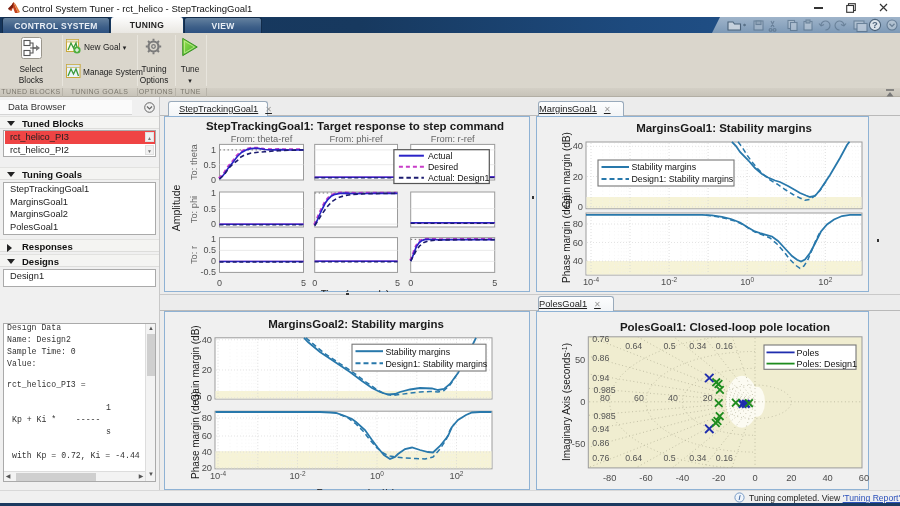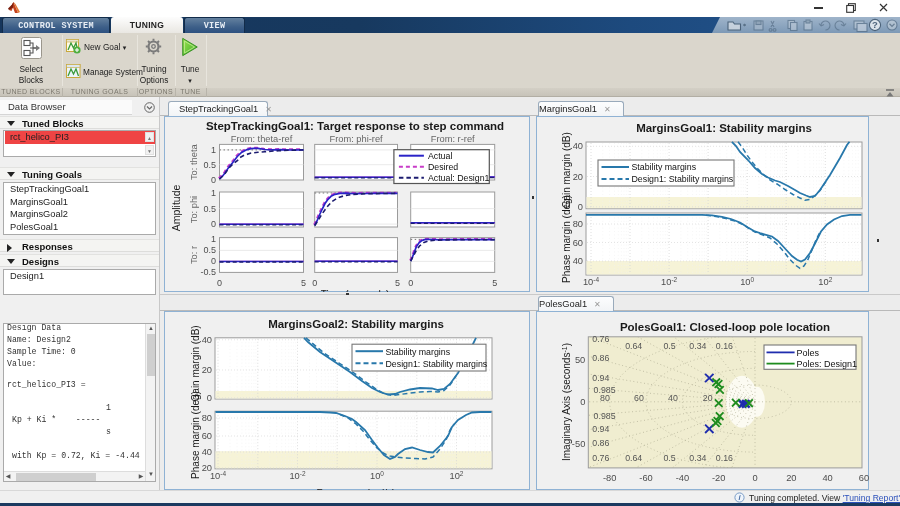--- a/index.html
+++ b/index.html
@@ -5,21 +5,21 @@
 *{margin:0;padding:0;box-sizing:border-box;}
 html,body{width:900px;height:506px;overflow:hidden;}
 body{font-family:"Liberation Sans",sans-serif;position:relative;background:#f0f0f0;}
 .abs{position:absolute;}
 
 #titlebar{left:0;top:0;width:900px;height:17px;background:#fff;font-size:9.5px;color:#111;}
 #titlebar .txt{left:22px;top:3px;}
 
 #tabbar{left:0;top:17px;width:900px;height:16px;background:linear-gradient(90deg,#16365c 0%,#17395f 40%,#1d4a7e 70%,#245590 100%);}
 .tab{top:0;height:16px;border-radius:3px 3px 0 0;font-size:8.5px;font-weight:bold;text-align:center;line-height:17px;letter-spacing:0.3px;}
-.tab.inactive{background:linear-gradient(#64819f,#3d5f88 60%,#2d5180);color:#e8eef5;border:1px solid #122c4a;border-bottom:none;font-family:Liberation Mono, monospace;}
+.tab.inactive{background:linear-gradient(#64819f,#3d5f88 60%,#2d5180);color:#e8eef5;border:1px solid #122c4a;border-bottom:none;}
 .tab.active{background:linear-gradient(#fdfdfd,#e9e7e2);color:#222;}
 
 #qa{left:712px;top:0;width:188px;height:16px;background:linear-gradient(#9fb4ca,#7d99b6);clip-path:polygon(8px 0,100% 0,100% 100%,0 100%);font-size:9px;color:#33475c;}
 
 #ribbon{left:0;top:33px;width:900px;height:55px;background:#dad6cc;}
 .rsep{top:2px;width:1px;height:51px;background:#c2beb4;border-right:1px solid #e8e5dd;}
 .rbtn-label{font-size:8.3px;color:#222;text-align:center;line-height:10.5px;}
 
 #grouplabels{left:0;top:88px;width:900px;height:9px;background:linear-gradient(#d3cfc5,#c7c3b9);border-bottom:1px solid #b2aea4;font-size:7px;color:#7c786e;}
 #grouplabels div{top:0px;text-align:center;letter-spacing:0.4px;}
@@ -32,51 +32,52 @@
 .tri.down{border-left:4px solid transparent;border-right:4px solid transparent;border-top:5px solid #222;}
 .tri.right{border-top:4px solid transparent;border-bottom:4px solid transparent;border-left:5px solid #222;}
 .sechead .t{position:absolute;left:22px;top:1px;}
 .listbox{left:3px;width:153px;background:#fff;border:1px solid #aaa;font-size:9.3px;color:#222;}
 .li{position:absolute;left:1px;width:150px;height:12.6px;line-height:12.5px;padding-left:5px;}
 .li.sel{background:#ef4444;}
 .sarrow{position:absolute;right:1px;width:9px;height:10px;font-size:5px;color:#777;text-align:center;line-height:10px;background:#f1f1f1;border:1px solid #e0e0e0;}
 
 #dock{left:160px;top:97px;width:740px;height:393px;background:#ececec;}
 .ptabrow{left:0;width:740px;height:16px;background:#ececec;border-bottom:1px solid #b9b9b9;}
-.ptab{top:1px;height:15px;background:linear-gradient(#fcfdfe,#f2f4f6);border:1px solid #9ab;border-bottom:none;border-radius:3px 3px 0 0;font-size:9.3px;color:#222;line-height:15px;}
+.ptab{top:1px;height:15px;background:linear-gradient(#fcfdfe,#f2f4f6);border:1px solid #9ab;border-bottom:none;border-radius:3px 3px 0 0;font-size:9.3px;color:#222;line-height:15px;text-decoration:underline;}
 .ptab .x{color:#999;font-size:8px;margin-left:7px;}
 .panel{background:#f0f0f0;border:1px solid #8fb2d4;}
 
 #statusbar{left:0;top:490px;width:900px;height:13px;background:#f0f0f0;border-top:1px solid #d8d8d8;font-size:8.6px;color:#222;}
 #navystrip{left:0;top:503px;width:900px;height:3px;background:#1b3a60;}
 svg text{font-family:"Liberation Sans",sans-serif;}
 </style>
 </head>
 <body>
 
 <div id="titlebar" class="abs">
   <svg class="abs" style="left:7px;top:2px" width="13" height="13" viewBox="0 0 13 13">
     <polygon points="6.5,0 11,11 8,11 6,5.5 4.5,9 2,8" fill="#c4421f"></polygon>
     <polygon points="6.5,0 6,5.5 2,8 1,6.5 4.8,2.8" fill="#7a1f0e"></polygon>
     <polygon points="6.5,0 11,11 13,10 8.5,2" fill="#e07a38"></polygon>
   </svg>
+  <div class="abs txt">Control System Tuner - rct_helico - StepTrackingGoal1</div>
   <div class="abs" style="left:814px;top:7px;width:9px;height:1.5px;background:#333"></div>
   <svg class="abs" style="left:846px;top:3px" width="10" height="10" viewBox="0 0 10 10">
     <rect x="2.5" y="0.7" width="6.8" height="6.8" fill="none" stroke="#333" stroke-width="1.1"></rect>
     <rect x="0.7" y="2.5" width="6.8" height="6.8" fill="#fff" stroke="#333" stroke-width="1.1"></rect>
   </svg>
   <svg class="abs" style="left:879px;top:3px" width="9" height="9" viewBox="0 0 9 9">
     <path d="M1 1 L8 8 M8 1 L1 8" stroke="#333" stroke-width="1.2"></path>
   </svg>
 </div>
 
 <div id="tabbar" class="abs">
   <div class="tab inactive abs" style="left:2px;width:108px;">CONTROL SYSTEM</div>
   <div class="tab active abs" style="left:111px;width:72px;">TUNING</div>
-  <div class="tab inactive abs" style="left:184px;width:61px;">VIEW</div>
+  <div class="tab inactive abs" style="left:184px;width:78px;">VIEW</div>
   <div id="qa" class="abs">
   <svg width="188" height="16" viewBox="0 0 188 16">
     <g fill="none" stroke="#41586f" stroke-width="1.1" opacity="0.85">
       <path d="M16 5 h5 l1.5 2 h6 v6 h-12.5 z" fill="#cfd9e2"></path>
       <path d="M31 8 l2.5 0 M32.2 7 l1.3 1 -1.3 1" stroke-width="1"></path>
       <g opacity="0.55">
       <rect x="42" y="4" width="9" height="9" fill="#b6c3d0"></rect>
       <rect x="44" y="4" width="5" height="3.5" fill="#8c9dae"></rect>
       <path d="M59 4 l3 6 m0 -6 l-3 6 M58.5 11.5 a1.4 1.4 0 1 0 0.1 0 M62.5 11.5 a1.4 1.4 0 1 0 0.1 0"></path>
       <rect x="76" y="3.5" width="6.5" height="8" fill="#cfd9e2"></rect>
@@ -171,20 +172,21 @@
         <circle cx="5.5" cy="5.5" r="4.8" fill="none" stroke="#666" stroke-width="1"></circle>
         <path d="M3 4.5 L5.5 7 L8 4.5" fill="none" stroke="#666" stroke-width="1.2"></path>
       </svg>
   </div>
   <div class="sechead abs" style="top:19px">
       <span class="tri down"></span>
       <span class="t">Tuned Blocks</span>
     </div>
   <div class="listbox abs" style="top:33px;height:27px;">
     <div class="li sel" style="top:0">rct_helico_PI3</div>
+    <div class="li" style="top:13px">rct_helico_PI2</div>
     <div class="sarrow" style="top:1px">▲</div>
     <div class="sarrow" style="top:14px">▼</div>
   </div>
   <div class="sechead abs" style="top:70px">
       <span class="tri down"></span>
       <span class="t">Tuning Goals</span>
     </div>
   <div class="listbox abs" style="top:85px;height:53px;">
     <div class="li" style="top:0">StepTrackingGoal1</div>
     <div class="li" style="top:12.7px">MarginsGoal1</div>
@@ -192,21 +194,21 @@
     <div class="li" style="top:38.1px">PolesGoal1</div>
   </div>
   <div class="sechead abs" style="top:142px">
       <span class="tri right"></span>
       <span class="t">Responses</span>
     </div>
   <div class="sechead abs" style="top:157px">
       <span class="tri down"></span>
       <span class="t">Designs</span>
     </div>
-  <div class="listbox abs" style="top:172px;height:26px;padding-left:14px;">
+  <div class="listbox abs" style="top:172px;height:18px;padding-left:14px;">
     <div class="li" style="top:0">Design1</div>
   </div>
   <div class="abs" style="left:3px;top:226px;width:153px;height:159px;background:#fff;border:1px solid #aaa;"></div>
   <div id="preview" class="abs" style="left:4px;top:227px;width:141px;height:148px;overflow:hidden;font-family:'Liberation Mono',monospace;font-size:8.2px;color:#333;white-space:pre;"><span class="abs" style="left:3px;top:-1px">Design Data</span><span class="abs" style="left:3px;top:11px">Name: Design2</span><span class="abs" style="left:3px;top:23px">Sample Time: 0</span><span class="abs" style="left:3px;top:35px">Value:</span><span class="abs" style="left:3px;top:56px">rct_helico_PI3 =</span><span class="abs" style="left:102px;top:79px">1</span><span class="abs" style="left:8px;top:91px">Kp + Ki *    -----</span><span class="abs" style="left:102px;top:103px">s</span><span class="abs" style="left:8px;top:127px">with Kp = 0.72, Ki = -4.44</span></div>
   <div class="abs" style="left:145px;top:227px;width:10px;height:157px;background:#f3f3f3;border-left:1px solid #ddd;">
     <div class="abs" style="left:1px;top:0;width:8px;height:9px;font-size:6px;color:#555;text-align:center;line-height:9px;">▲</div>
     <div class="abs" style="left:1px;top:10px;width:8px;height:42px;background:#cfcfcf;"></div>
     <div class="abs" style="left:1px;top:146px;width:8px;height:9px;font-size:6px;color:#555;text-align:center;line-height:9px;">▼</div>
   </div>
   <div class="abs" style="left:4px;top:374px;width:141px;height:10px;background:#f3f3f3;border-top:1px solid #ddd;">

